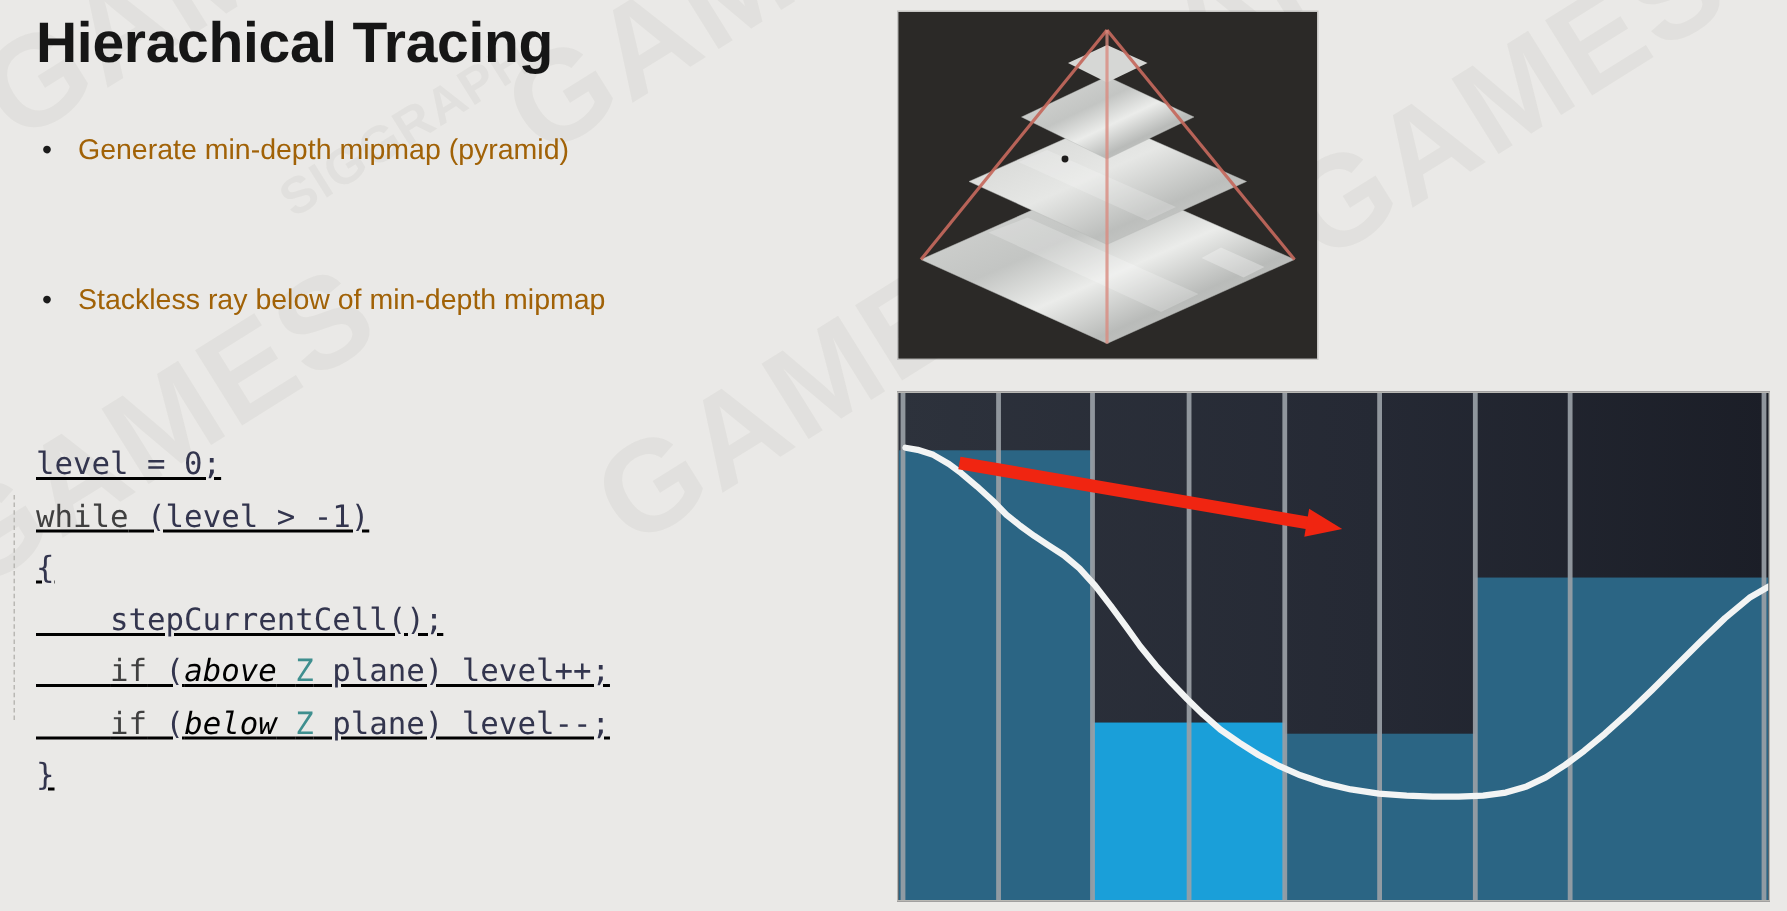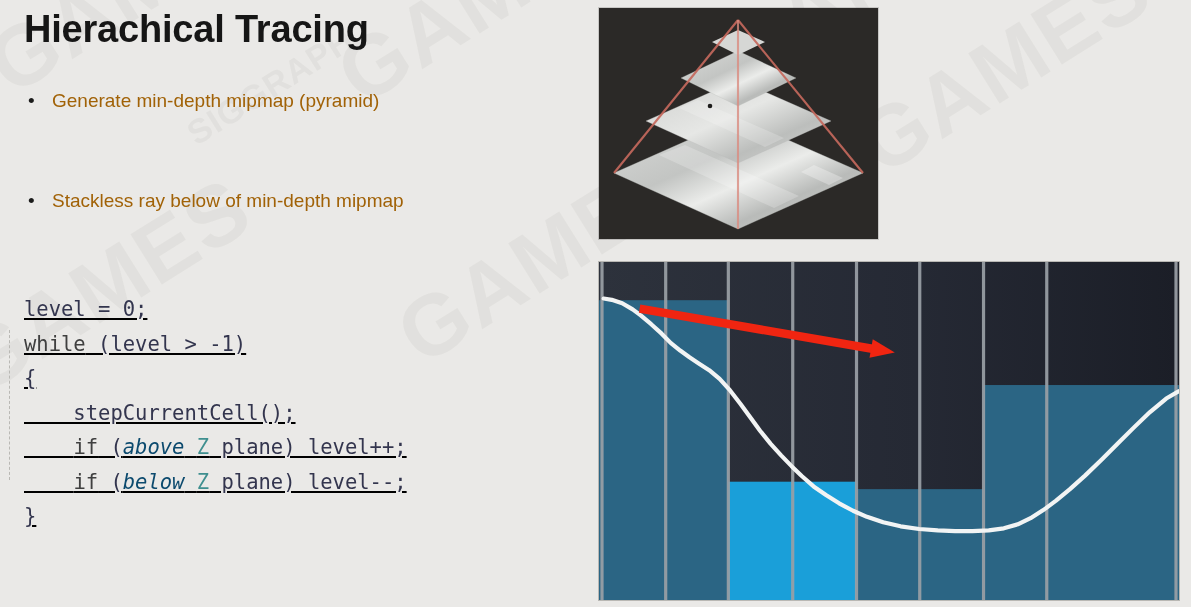--- a/index.html
+++ b/index.html
@@ -52,21 +52,21 @@
   
   #code-block{
     position:absolute;left:24px;top:292px;
     font-family:"DejaVu Sans Mono", monospace;
     font-size:20.5px;line-height:34.5px;
     white-space:pre;
   }
   #code-block .ln{position:relative;height:34.5px;text-decoration:underline;}
   .tok-plain{color:#33354e;}
   .tok-kw{color:#404040;}
-  .tok-em{color:#0c4a6e;font-style:italic;}
+  .tok-em{color:#000000;font-style:italic;}
   .tok-type{color:#3f8f8f;}
   #indent-guide{
     position:absolute;left:9px;top:330px;width:0;height:150px;
     border-left:1px dashed #b9b8b4;
   }
 
   
   #pyramid-figure{
     position:absolute;left:599px;top:8px;width:279px;height:231px;
     background:#2b2927;overflow:hidden;

